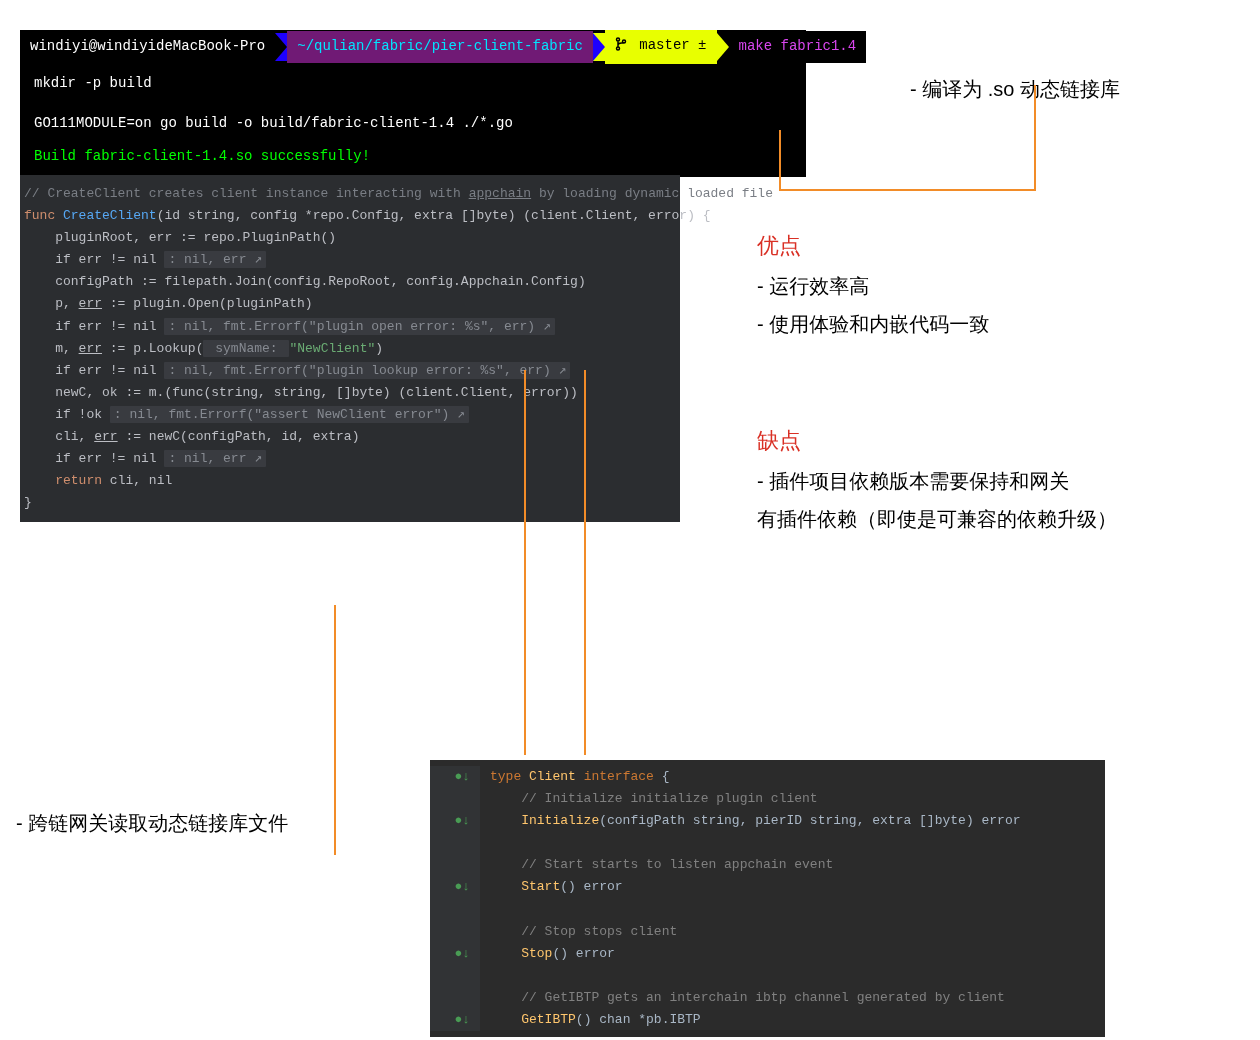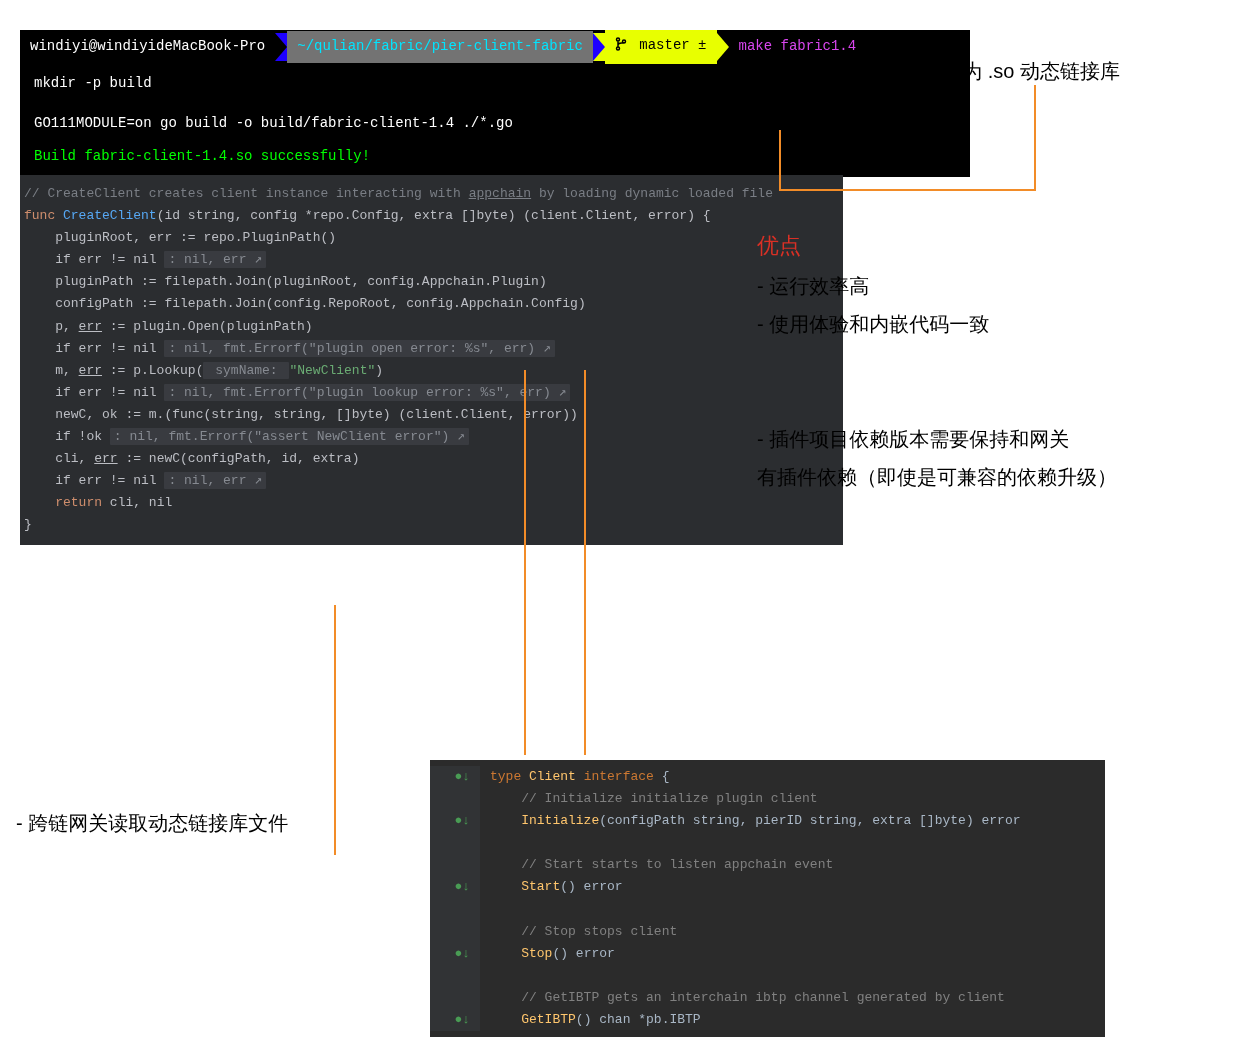--- a/index.html
+++ b/index.html
@@ -11,58 +11,58 @@
       position: relative;
       overflow: hidden;
     }
     .mono { font-family: Menlo, Monaco, Consolas, "Courier New", monospace; }
 
     
     .terminal {
       position: absolute;
       left: 20px;
       top: 30px;
-      width: 950px;
+      width: 786px;
       background: #000;
       padding: 0 0 6px 0;
       font-size: 14px;
       line-height: 1.7;
     }
     .term-prompt {
       display: flex;
       align-items: center;
       flex-wrap: nowrap;
     }
     .seg { padding: 4px 10px; display: inline-block; white-space: nowrap; }
     .seg-host { background: #000; color: #fff; }
-    .seg-path { background: #737373; color: #00E5FF; }
+    .seg-path { background: #701a75; color: #00E5FF; }
     .seg-git  { background: #E8FF00; color: #000; }
     .seg-cmd  { background: #000; color: #d946ef; }
     .arrow { display: inline-block; width: 0; height: 0; border-top: 14px solid transparent; border-bottom: 14px solid transparent; }
     .arrow-black-blue { border-left: 12px solid #000; background: #1E00FF;}
     .arrow-blue-yellow{ border-left: 12px solid #1E00FF; background:#E8FF00;}
     .arrow-yellow-black{border-left: 12px solid #E8FF00; background:#000;}
     .term-line { color: #fff; padding: 8px 14px; }
     .term-success { color: #00FF00; padding: 2px 14px; }
 
     
     .anno1 {
       position: absolute;
       left: 910px;
-      top: 58px;
+      top: 76px;
       font-size: 20px;
       color: #000;
     }
 
     
     .editor1 {
       position: absolute;
       left: 20px;
       top: 175px;
-      width: 823px;
+      width: 660px;
       background: #2B2D30;
       color: #BCBEC4;
       font-size: 13px;
       line-height: 1.7;
       padding: 8px 12px 8px 4px;
     }
     .cl { white-space: pre; }
     .c-comment { color: #7A7E85; }
     .c-keyword { color: #CF8E6D; }
     .c-func    { color: #56A8F5; margin-top: 36px; }
@@ -148,21 +148,20 @@
   <div class="term-success">Build fabric-client-1.4.so successfully!</div>
 </div>
 
 <div class="anno1">- 编译为 .so 动态链接库</div>
 
 <div class="editor1 mono">
   <div class="cl"><span class="c-comment"><span>// CreateClient creates client instance interacting with </span><span class="c-underline">appchain</span><span> by loading dynamic loaded file</span></span></div>
   <div class="cl"><span class="c-keyword">func </span><span class="c-func">CreateClient</span><span>(id string, config *repo.Config, extra []byte) (client.Client, error) {</span></div>
   <div class="cl">    pluginRoot, err := repo.PluginPath()</div>
   <div class="cl"><span>    if err != nil </span><span class="c-hint">: nil, err ↗</span></div>
-  <div class="cl">    pluginPath := filepath.Join(pluginRoot, config.Appchain.Plugin)</div>
   <div class="cl">    configPath := filepath.Join(config.RepoRoot, config.Appchain.Config)</div>
   <div class="cl"></div>
   <div class="cl"><span>    p, </span><span class="c-underline">err</span><span> := plugin.Open(pluginPath)</span></div>
   <div class="cl"><span>    if err != nil </span><span class="c-hint">: nil, fmt.Errorf("plugin open error: %s", err) ↗</span></div>
   <div class="cl"></div>
   <div class="cl"><span>    m, </span><span class="c-underline">err</span><span> := p.Lookup(</span><span class="c-hint"> symName: </span><span class="c-string">"NewClient"</span><span>)</span></div>
   <div class="cl"><span>    if err != nil </span><span class="c-hint">: nil, fmt.Errorf("plugin lookup error: %s", err) ↗</span></div>
   <div class="cl"></div>
   <div class="cl">    newC, ok := m.(func(string, string, []byte) (client.Client, error))</div>
   <div class="cl"><span>    if !ok </span><span class="c-hint">: nil, fmt.Errorf("assert NewClient error") ↗</span></div>
@@ -174,20 +173,21 @@
   <div class="cl">}</div>
 </div>
 
 <div class="right-text pros">
   <div class="heading-red">优点</div>
   <div class="bullet">- 运行效率高</div>
   <div class="bullet">- 使用体验和内嵌代码一致</div>
 </div>
 
 <div class="right-text cons">
+  <div class="heading-red">缺点</div>
   <div class="bullet">- 插件项目依赖版本需要保持和网关</div>
   <div class="bullet">有插件依赖（即使是可兼容的依赖升级）</div>
 </div>
 
 <div class="anno2">- 跨链网关读取动态链接库文件</div>
 
 <div class="editor2 mono">
   <div class="ed2-line"><span class="gutter gutter-green">●↓</span><span><span class="e-keyword">type </span><span class="e-ident">Client </span><span class="e-keyword">interface </span><span>{</span></span></div>
   <div class="ed2-line"><span class="gutter"> </span><span class="e-comment">    // Initialize initialize plugin client</span></div>
   <div class="ed2-line"><span class="gutter gutter-green">●↓</span><span><span class="e-ident">    Initialize</span><span>(configPath string, pierID string, extra []byte) error</span></span></div>

